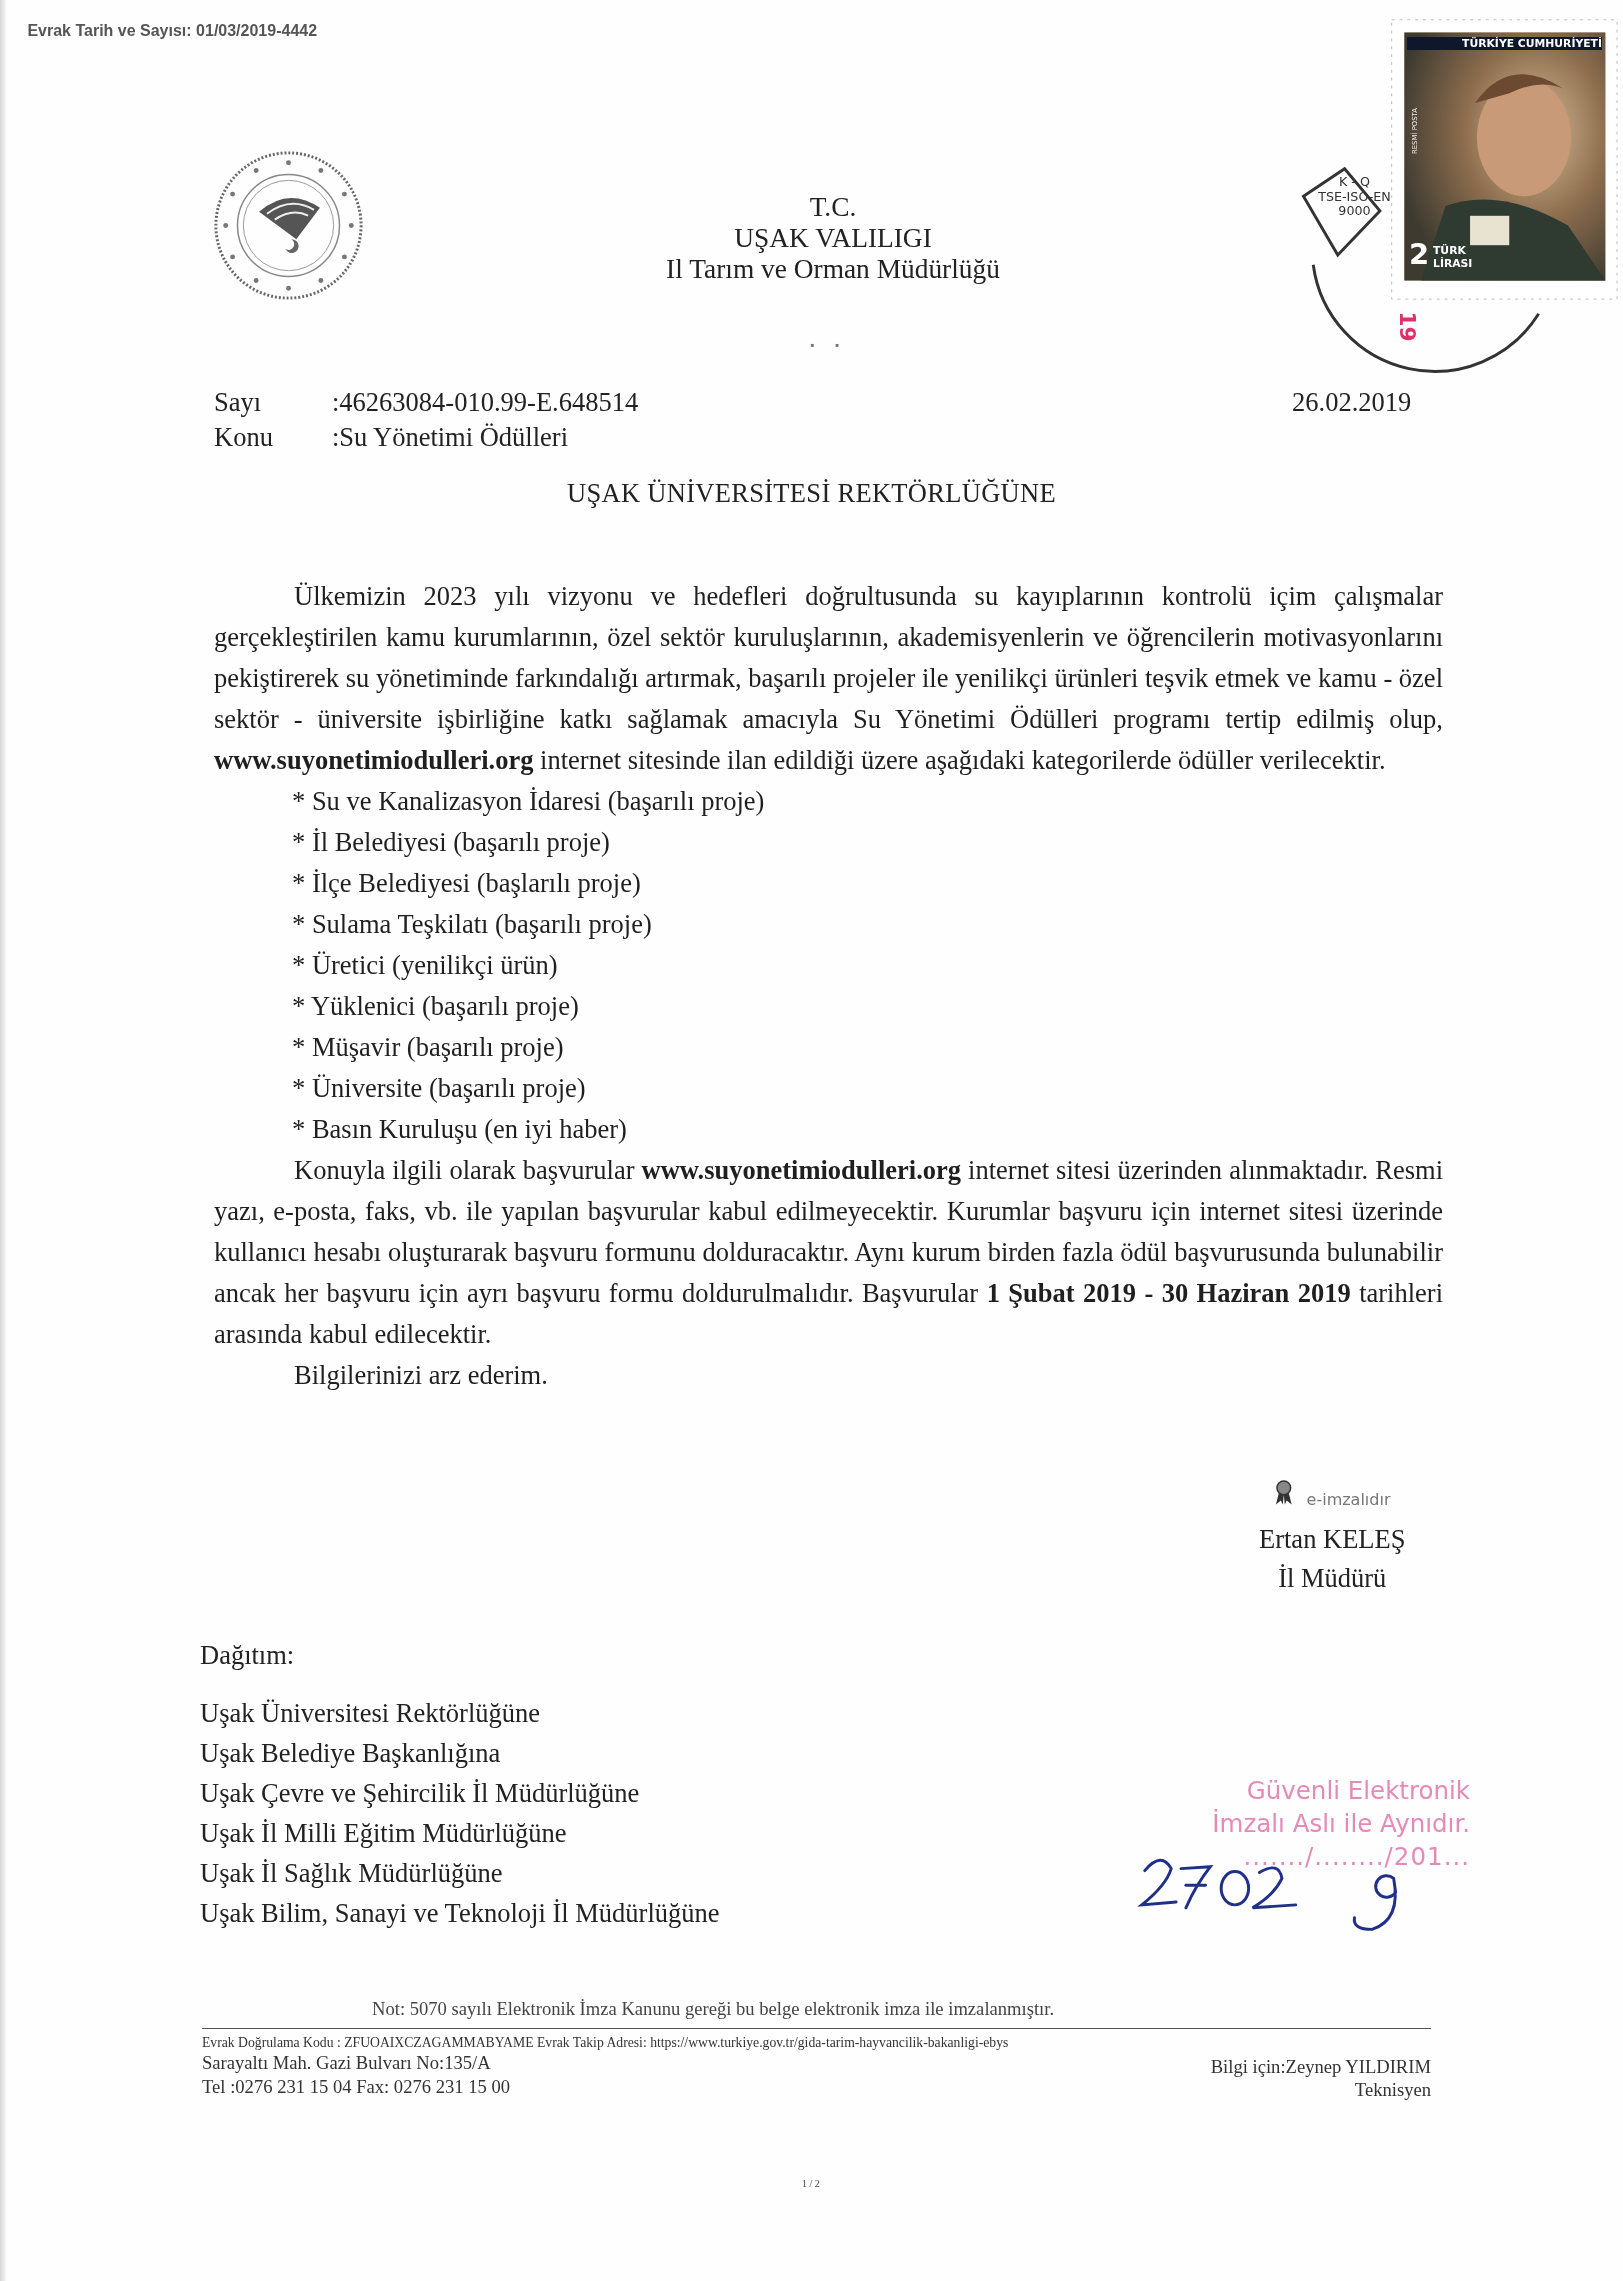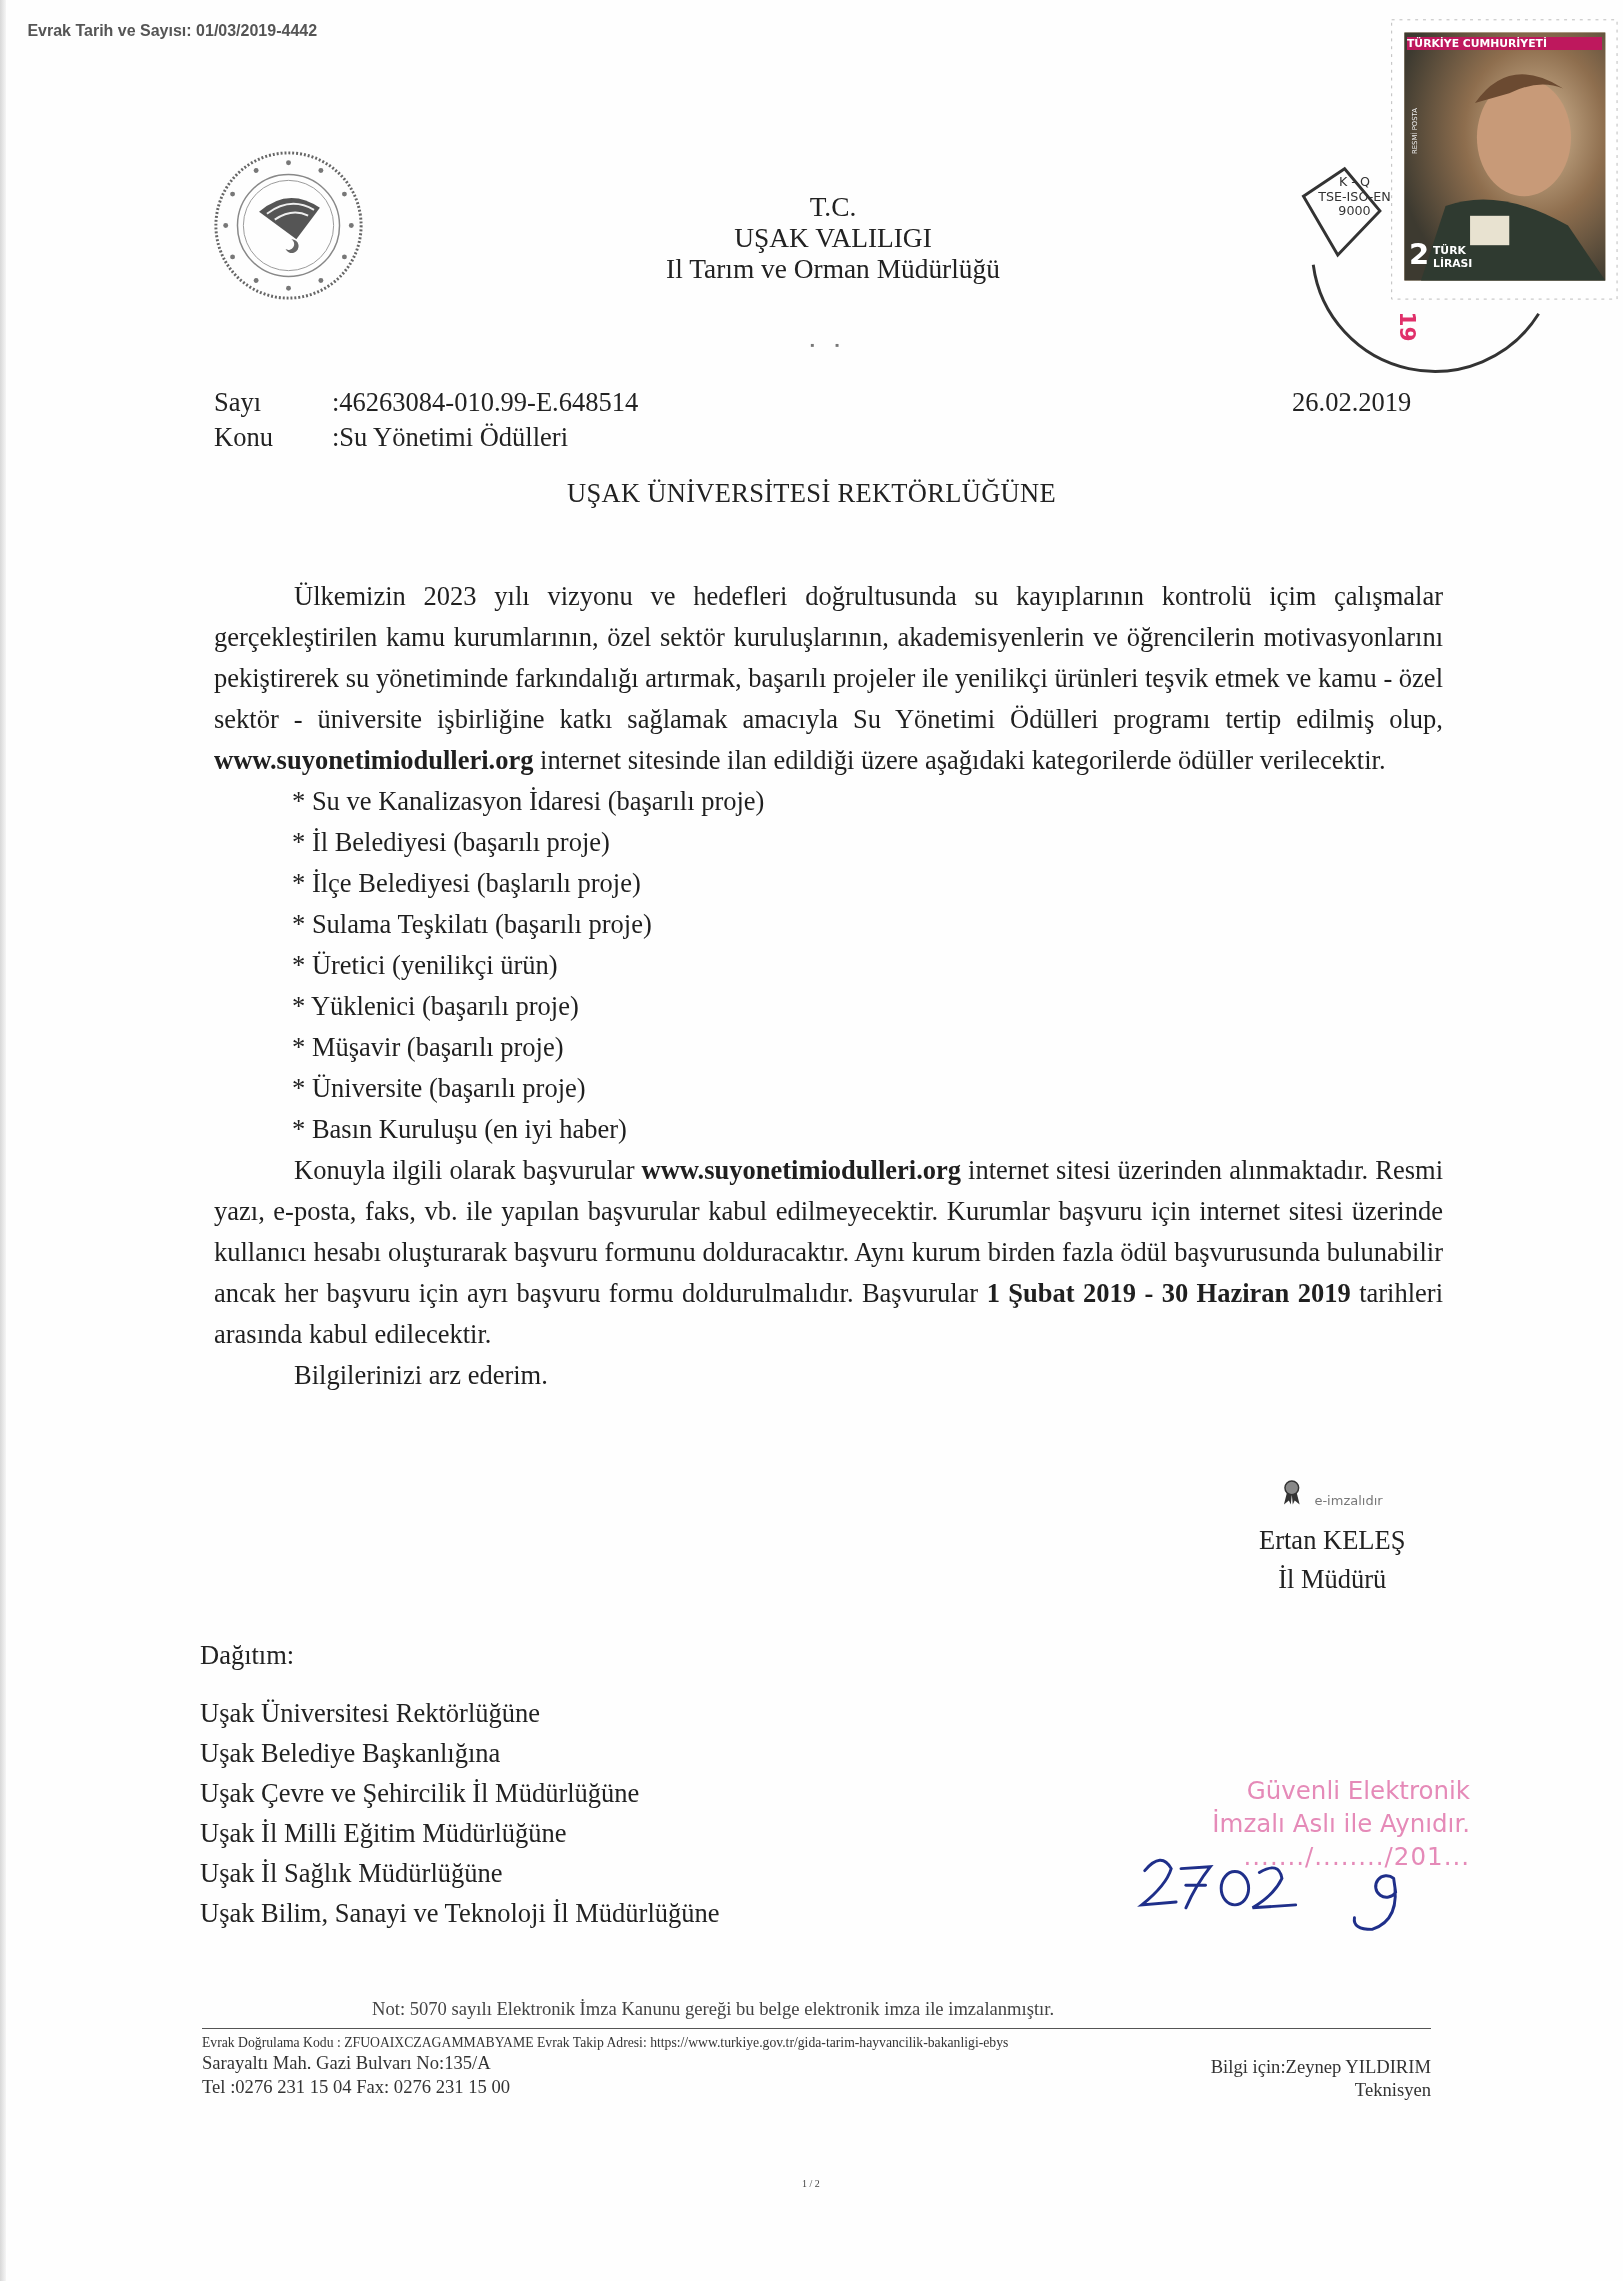--- a/index.html
+++ b/index.html
@@ -27,21 +27,21 @@
   .recipient { left:0; width:1623px; top:478px; text-align:center; font-size:26.5px; letter-spacing:0.3px; color:#222; }
 
   .body { left:214px; width:1229px; top:576px; font-size:26.5px; line-height:41px; text-align:justify; color:#1f1f1f; }
   .body p { margin:0; text-indent:80px; }
   .body b { font-weight:bold; }
   .cats { margin:0; padding:0; list-style:none; padding-left:78px; }
   .cats li { line-height:41px; }
   .sign-line { text-indent:80px; }
 
   .esign { left:1259px; top:1480px; font-size:26.5px; line-height:39px; text-align:center; color:#222; }
-  .esign .ei { font-family:"DejaVu Sans", sans-serif; font-size:13px; color:#777; display:flex; align-items:center; gap:13px; justify-content:center; }
+  .esign .ei { font-family:"DejaVu Sans", sans-serif; font-size:16px; color:#777; display:flex; align-items:center; gap:13px; justify-content:center; }
 
   .dist { left:200px; top:1635px; font-size:26.5px; line-height:40px; color:#222; }
   .dist .title { margin-bottom:17.6px; }
 
   .copystamp { left:1117px; top:1774px; width:353px; font-family:"DejaVu Sans", sans-serif; color:#e58ab8; font-size:24.5px; line-height:33px; text-align:right; }
   .copystamp .dots { letter-spacing:1px; }
   .handdate { left:1127px; top:1851px; width:353px; height:98px; }
 
   .footnote { left:372px; top:1998px; font-size:18.6px; color:#444; }
   .rule { left:202px; top:2028px; width:1229px; height:1px; background:#555; }
@@ -100,21 +100,21 @@
         <stop offset="0" stop-color="#d9bf9c"></stop>
         <stop offset="0.5" stop-color="#8e6e4e"></stop>
         <stop offset="1" stop-color="#3d3a30"></stop>
       </radialGradient>
     </defs>
     <ellipse cx="255" cy="130" rx="48" ry="60" fill="#c89a78"></ellipse>
     <path d="M205 95 Q240 45 295 80 Q270 70 240 85 Z" fill="#6b4a31"></path>
     <path d="M150 276 L175 200 Q230 180 300 220 L338 276 Z" fill="#2f3a30"></path>
     <rect x="200" y="210" width="40" height="30" fill="#e8e2d0"></rect>
   </svg>
-  <div class="abs" style="left:133px;top:27.4px;width:195px;text-align:left;font-family:'DejaVu Sans',sans-serif;font-weight:bold;font-size:10.8px;color:#fff;background:#be185d;">TÜRKİYE CUMHURİYETİ</div>
+  <div class="abs" style="left:133px;top:27.4px;width:195px;text-align:right;font-family:'DejaVu Sans',sans-serif;font-weight:bold;font-size:10.8px;color:#fff;background:#0f172a;">TÜRKİYE CUMHURİYETİ</div>
   <div class="abs" style="left:137px;top:98px;writing-mode:vertical-rl;transform:rotate(180deg);font-family:'DejaVu Sans',sans-serif;font-size:6.9px;color:#eee;">RESMİ POSTA</div>
   <div class="abs" style="left:135px;top:227px;font-family:'DejaVu Sans',sans-serif;font-weight:bold;font-size:29px;color:#fff;">2</div>
   <div class="abs" style="left:159px;top:235px;font-family:'DejaVu Sans',sans-serif;font-weight:bold;font-size:10.8px;color:#fff;line-height:12.7px;">
     <div>TÜRK</div>
     <div>LİRASI</div>
   </div>
   
   <svg class="abs" style="left:0;top:0" width="349" height="392" viewBox="0 0 356 400">
     <path d="M40 260 A125 125 0 0 0 270 310" fill="none" stroke="#333" stroke-width="3"></path>
     <path d="M70 190 L112 162 L148 205 L105 250 Z" fill="none" stroke="#333" stroke-width="3" transform="translate(-40,0)"></path>

